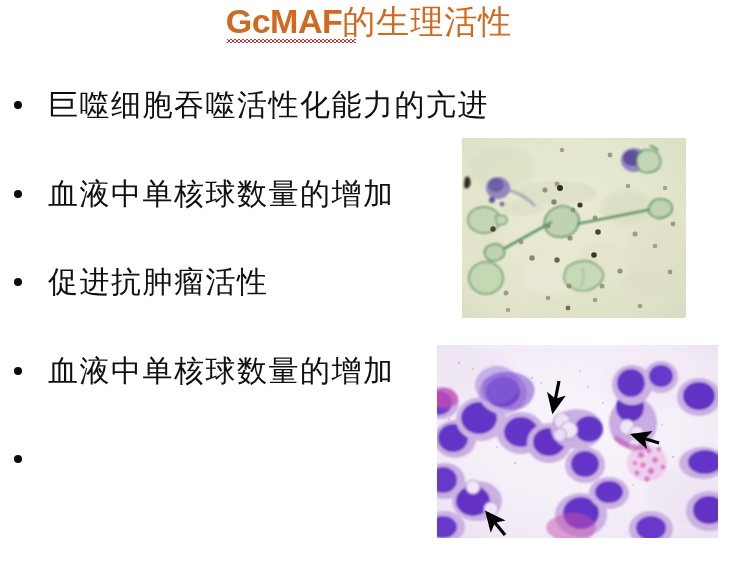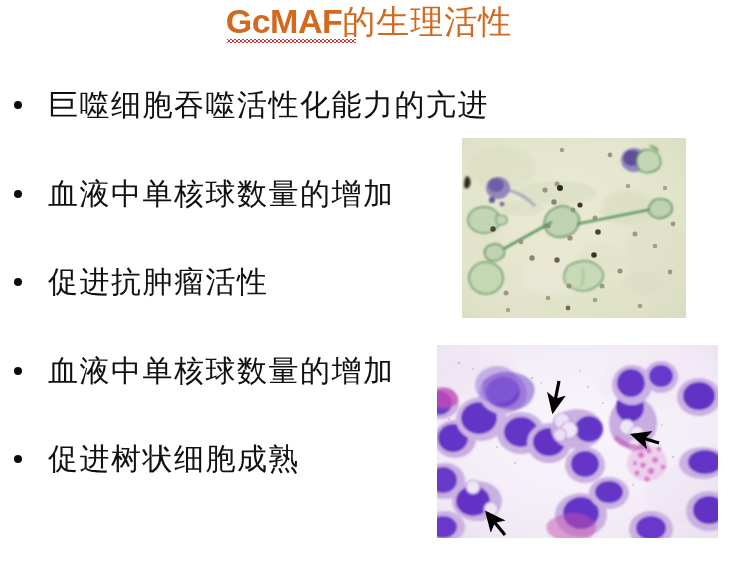--- a/index.html
+++ b/index.html
@@ -136,21 +136,20 @@
     <span class="bullet-text">促进抗肿瘤活性</span>
   </div>
 
   <div class="bullet-row">
     <span class="bullet-marker"></span>
     <span class="bullet-text">血液中单核球数量的增加</span>
   </div>
 
   <div class="bullet-row">
     <span class="bullet-marker"></span>
-    <span class="bullet-text">促进树状细胞成熟</span>
   </div>
 
 </div>
 
 <div class="figure" id="figure-macrophage">
   <svg viewBox="0 0 224 180" preserveAspectRatio="none">
     <defs>
       <radialGradient id="bgTop" cx="45%" cy="45%" r="75%">
         <stop offset="0%" stop-color="#ecebd5"></stop>
         <stop offset="60%" stop-color="#e3e5cc"></stop>

